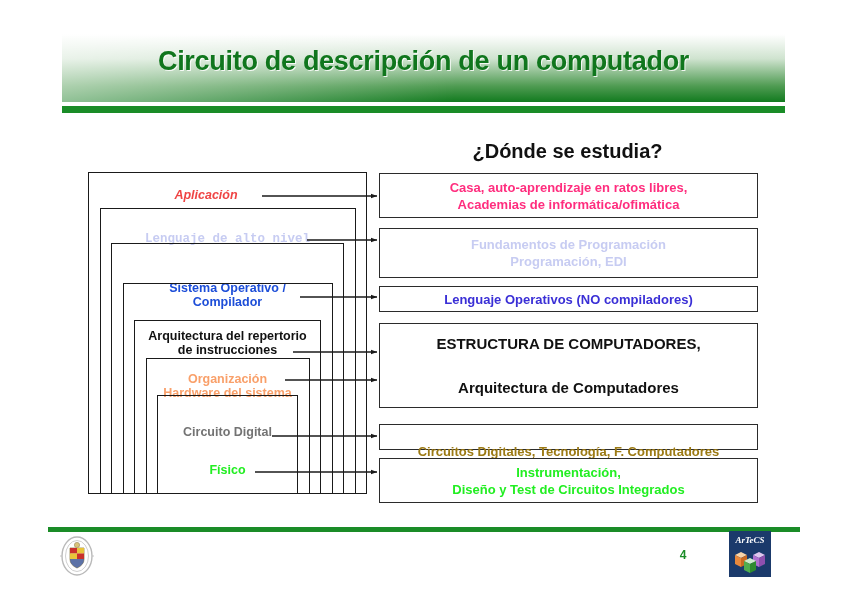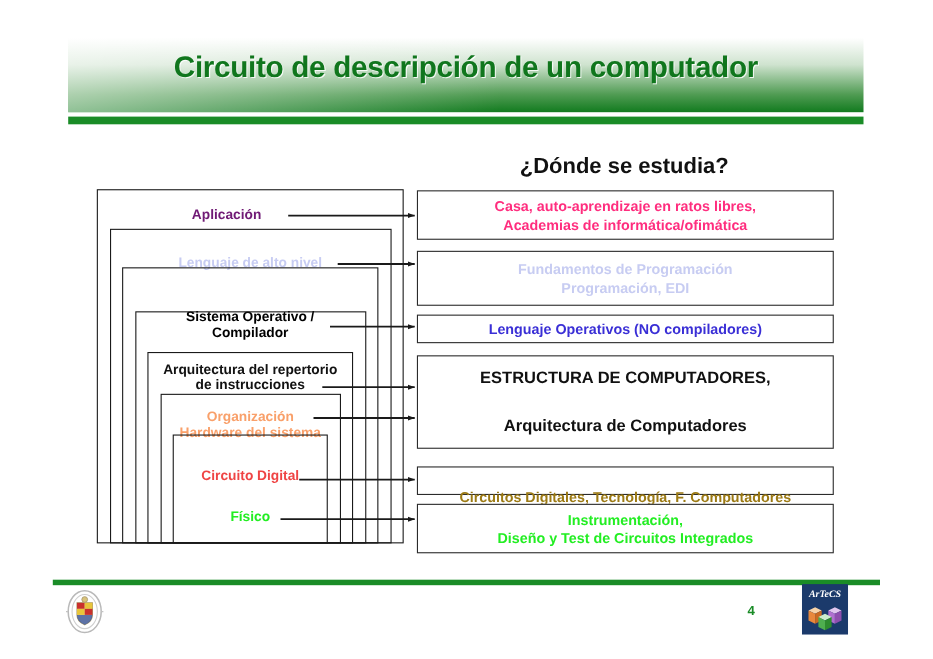--- a/index.html
+++ b/index.html
@@ -138,31 +138,31 @@
 <div id="header-band">
   <div id="header-band-gradient-overlay"></div>
 </div>
 <div id="slide-title">Circuito de descripción de un computador</div>
 <div id="header-rule"></div>
 
 <div id="where-heading">¿Dónde se estudia?</div>
 
 <div id="layers-wrap" style="left: 0px; top: 0px; width: 848px; height: 599px;">
     <div class="layer-box" style="left: 88px; top: 172px; width: 279px; height: 322px;"></div>
-    <div class="layer-label" style="color: #701a75; left: 88px; width: 236px; top: 188px;">Aplicación</div>
+    <div class="layer-label" style="color: #ef4444; left: 88px; width: 236px; top: 188px; font-style: italic;">Aplicación</div>
     <div class="layer-box" style="left: 99.5px; top: 208px; width: 256px; height: 286px;"></div>
-    <div class="layer-label" style="color: rgb(199, 204, 242); left: 99.5px; width: 256px; top: 232px;">Lenguaje de alto nivel</div>
+    <div class="layer-label" style="color: rgb(199, 204, 242); left: 99.5px; width: 256px; top: 232px; font-family: Liberation Mono, monospace;">Lenguaje de alto nivel</div>
     <div class="layer-box" style="left: 111px; top: 243px; width: 233px; height: 251px;"></div>
-    <div class="layer-label" style="color: #000000; left: 111px; width: 233px; top: 281px;">Sistema Operativo /<br>Compilador</div>
+    <div class="layer-label" style="color: #1d4ed8; left: 111px; width: 233px; top: 281px;">Sistema Operativo /<br>Compilador</div>
     <div class="layer-box" style="left: 122.5px; top: 283px; width: 210px; height: 211px;"></div>
     <div class="layer-label" style="color: rgb(17, 17, 17); left: 122.5px; width: 210px; top: 329px;">Arquitectura del repertorio<br>de instrucciones</div>
     <div class="layer-box" style="left: 134px; top: 320px; width: 187px; height: 174px;"></div>
     <div class="layer-label" style="color: rgb(249, 160, 106); left: 134px; width: 187px; top: 372px;">Organización<br>Hardware del sistema</div>
     <div class="layer-box" style="left: 145.5px; top: 358px; width: 164px; height: 136px;"></div>
-    <div class="layer-label" style="color: #ef4444; left: 145.5px; width: 164px; top: 425px;">Circuito Digital</div>
+    <div class="layer-label" style="color: #737373; left: 145.5px; width: 164px; top: 425px;">Circuito Digital</div>
     <div class="layer-box" style="left: 157px; top: 395px; width: 141px; height: 99px;"></div>
     <div class="layer-label" style="color: rgb(34, 238, 34); left: 157px; width: 141px; top: 463px;">Físico</div>
   </div>
 
 <div id="desc-wrap" style="position: absolute; left: 0px; top: 0px; width: 848px; height: 599px;">
     <div class="desc-box" style="left: 379px; top: 173px; width: 379px; height: 45px;">
       <div class="desc-text" style="color: rgb(255, 45, 126); font-size: 13px;">Casa, auto-aprendizaje en ratos libres,<br>Academias de informática/ofimática</div>
     </div>
     <div class="desc-box" style="left: 379px; top: 228px; width: 379px; height: 50px;">
       <div class="desc-text" style="color: rgb(199, 204, 242); font-size: 13px;">Fundamentos de Programación<br>Programación, EDI</div>

